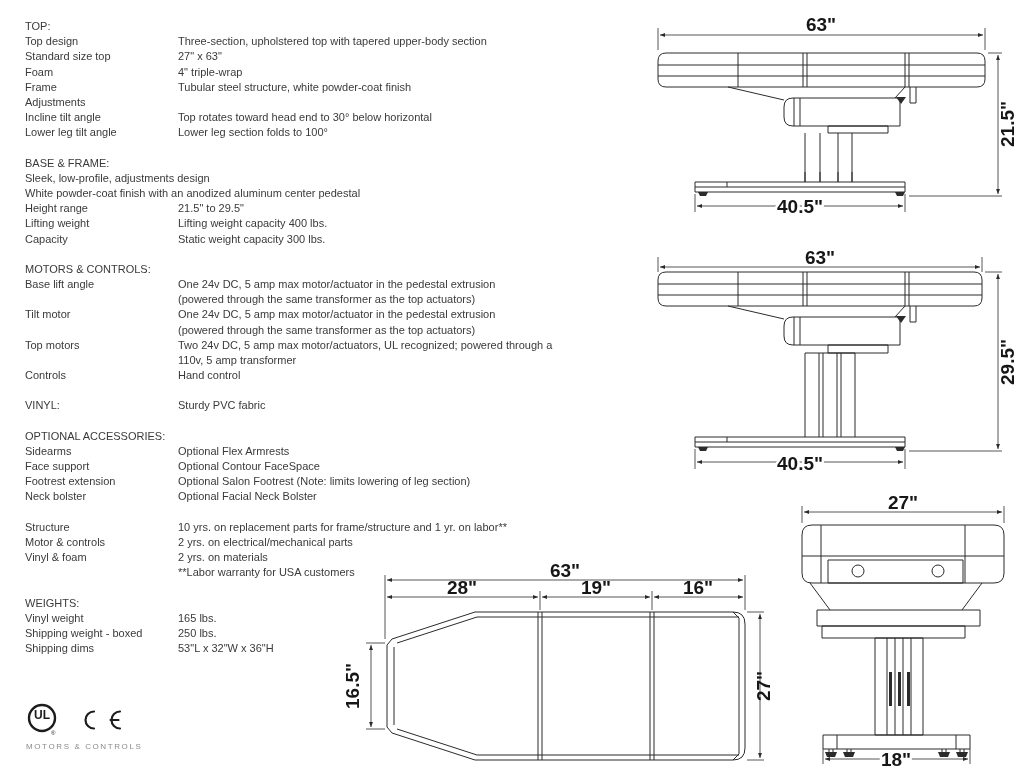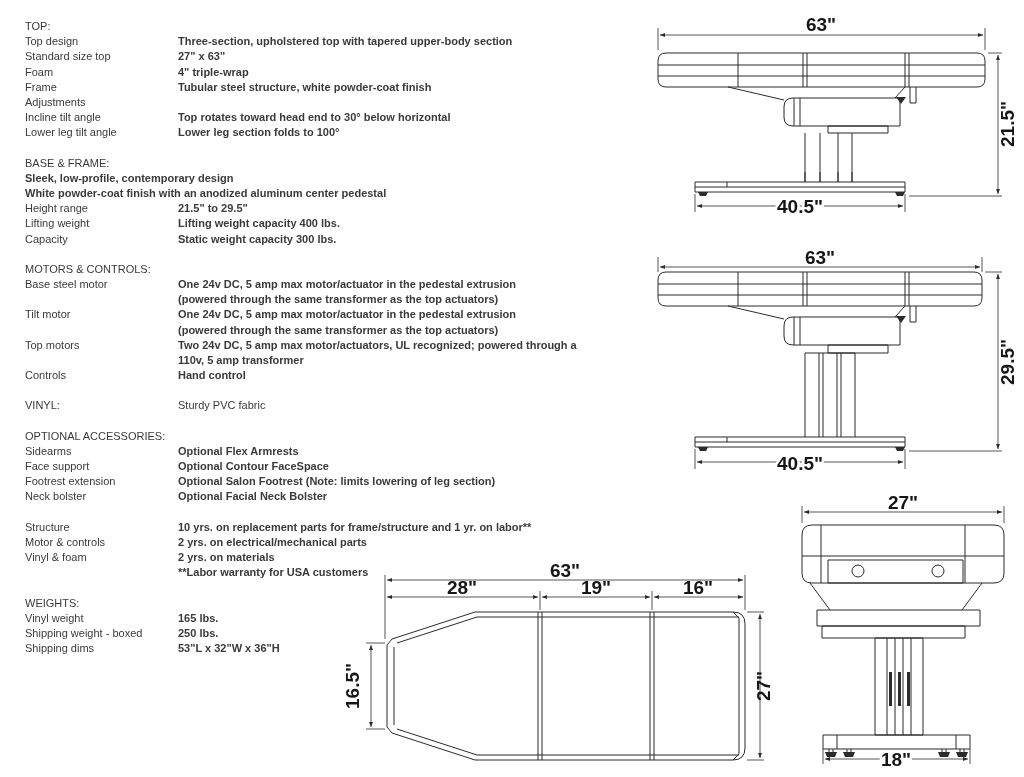--- a/index.html
+++ b/index.html
@@ -2,21 +2,21 @@
 <html><head>
 <meta charset="utf-8">
 <style>
   html,body{margin:0;padding:0;background:#fff;}
   .page{position:relative;width:1024px;height:777px;background:#ffffff;overflow:hidden;
         font-family:"Liberation Sans",sans-serif;color:#3a3a3a;}
   .specs{position:absolute;left:25px;top:19px;width:620px;}
   .section{margin-bottom:15px;}
   .row{display:flex;font-size:11px;line-height:15.2px;}
   .lbl{width:153px;flex:none;white-space:nowrap;}
-  .vals div{white-space:nowrap;font-weight:bold;}
+  .vals div{white-space:nowrap;}
   .val{white-space:nowrap;}
   .drw{position:absolute;}
   .ln{stroke:#2b2b2b;stroke-width:1;fill:none;stroke-linejoin:miter;stroke-linecap:butt;}
   .thin{stroke-width:0.8;}
   .blk{fill:#2b2b2b;stroke:none;}
   .dimtxt{font-family:"Liberation Sans",sans-serif;font-weight:bold;font-size:19px;fill:#161616;}
   .knock{paint-order:stroke;stroke:#ffffff;stroke-width:5px;}
   .certs{position:absolute;left:26px;top:702px;width:160px;}
   .certrow{display:flex;align-items:center;gap:16px;height:36px;}
   .caption{font-size:8px;letter-spacing:1.6px;color:#8b8b8b;margin-top:4px;white-space:nowrap;}
@@ -70,21 +70,21 @@
             <div>Lower leg section folds to 100°</div>
           </div>
         </div>
       </div>
       <div class="section">
         <div class="row">
           <span class="lbl">BASE &amp; FRAME:</span>
         </div>
         <div class="row">
           <div class="vals">
-            <div>Sleek, low-profile, contemporary design</div>
+            <div>Sleek, low-profile, adjustments design</div>
             <div>White powder-coat finish with an anodized aluminum center pedestal</div>
           </div>
         </div>
         <div class="row">
           <span class="lbl">Height range</span>
           <div class="vals">
             <div>21.5" to 29.5"</div>
           </div>
         </div>
         <div class="row">
@@ -98,21 +98,21 @@
           <div class="vals">
             <div>Static weight capacity 300 lbs.</div>
           </div>
         </div>
       </div>
       <div class="section">
         <div class="row">
           <span class="lbl">MOTORS &amp; CONTROLS:</span>
         </div>
         <div class="row">
-          <span class="lbl">Base steel motor</span>
+          <span class="lbl">Base lift angle</span>
           <div class="vals">
             <div>One 24v DC, 5 amp max motor/actuator in the pedestal extrusion</div>
             <div>(powered through the same transformer as the top actuators)</div>
           </div>
         </div>
         <div class="row">
           <span class="lbl">Tilt motor</span>
           <div class="vals">
             <div>One 24v DC, 5 amp max motor/actuator in the pedestal extrusion</div>
             <div>(powered through the same transformer as the top actuators)</div>
@@ -323,14 +323,28 @@
       <path class="ln" d="M22 91 L42 118 M194 91 L174 118"></path>
       <path class="ln" d="M29 118 H192 V134 H29 Z M34 134 H177 V146 H34 Z"></path>
       <path class="ln" d="M87 146 H135 V243 H87 V146 M99 146 V243 M107 146 V243 M115 146 V243 M123 146 V243"></path>
       <path class="blk" d="M101 180 h3 v34 h-3 Z M110 180 h3 v34 h-3 Z M119 180 h3 v34 h-3 Z"></path>
       <path class="ln" d="M35 243 H182 V257 H35 Z M49 243 V257 M168 243 V257"></path>
       <path class="ln" d="M41 257 V260 M45 257 V260 M59 257 V260 M63 257 V260 M154 257 V260 M158 257 V260 M172 257 V260 M176 257 V260"></path>
       <path class="blk" d="M37 260 h12 l-2 5 h-8 Z M55 260 h12 l-2 5 h-8 Z M150 260 h12 l-2 5 h-8 Z M168 260 h12 l-2 5 h-8 Z"></path>
     </g>
   </svg>
 
+  <div class="certs">
+    <div class="certrow">
+      <svg width="34" height="36" viewBox="0 0 34 36">
+        <circle cx="16" cy="16" r="13" fill="none" stroke="#1c1c1c" stroke-width="2.4"></circle>
+        <text x="8" y="17" font-family="Liberation Sans, sans-serif" font-weight="bold" font-size="12" fill="#1c1c1c">UL</text>
+        <text x="25" y="33" font-family="Liberation Sans, sans-serif" font-size="6" fill="#1c1c1c">®</text>
+      </svg>
+      <svg width="52" height="24" viewBox="0 0 52 24">
+        <path d="M18 3.5 A8.5 8.5 0 1 0 18 20.5" fill="none" stroke="#1c1c1c" stroke-width="2.2" stroke-linecap="round"></path>
+        <path d="M44 3.5 A8.5 8.5 0 1 0 44 20.5 M34.5 12 H42.5" fill="none" stroke="#1c1c1c" stroke-width="2.2" stroke-linecap="round"></path>
+      </svg>
+    </div>
+    <div class="caption">MOTORS &amp; CONTROLS</div>
+  </div>
 
 </div>
 
 </body></html>

